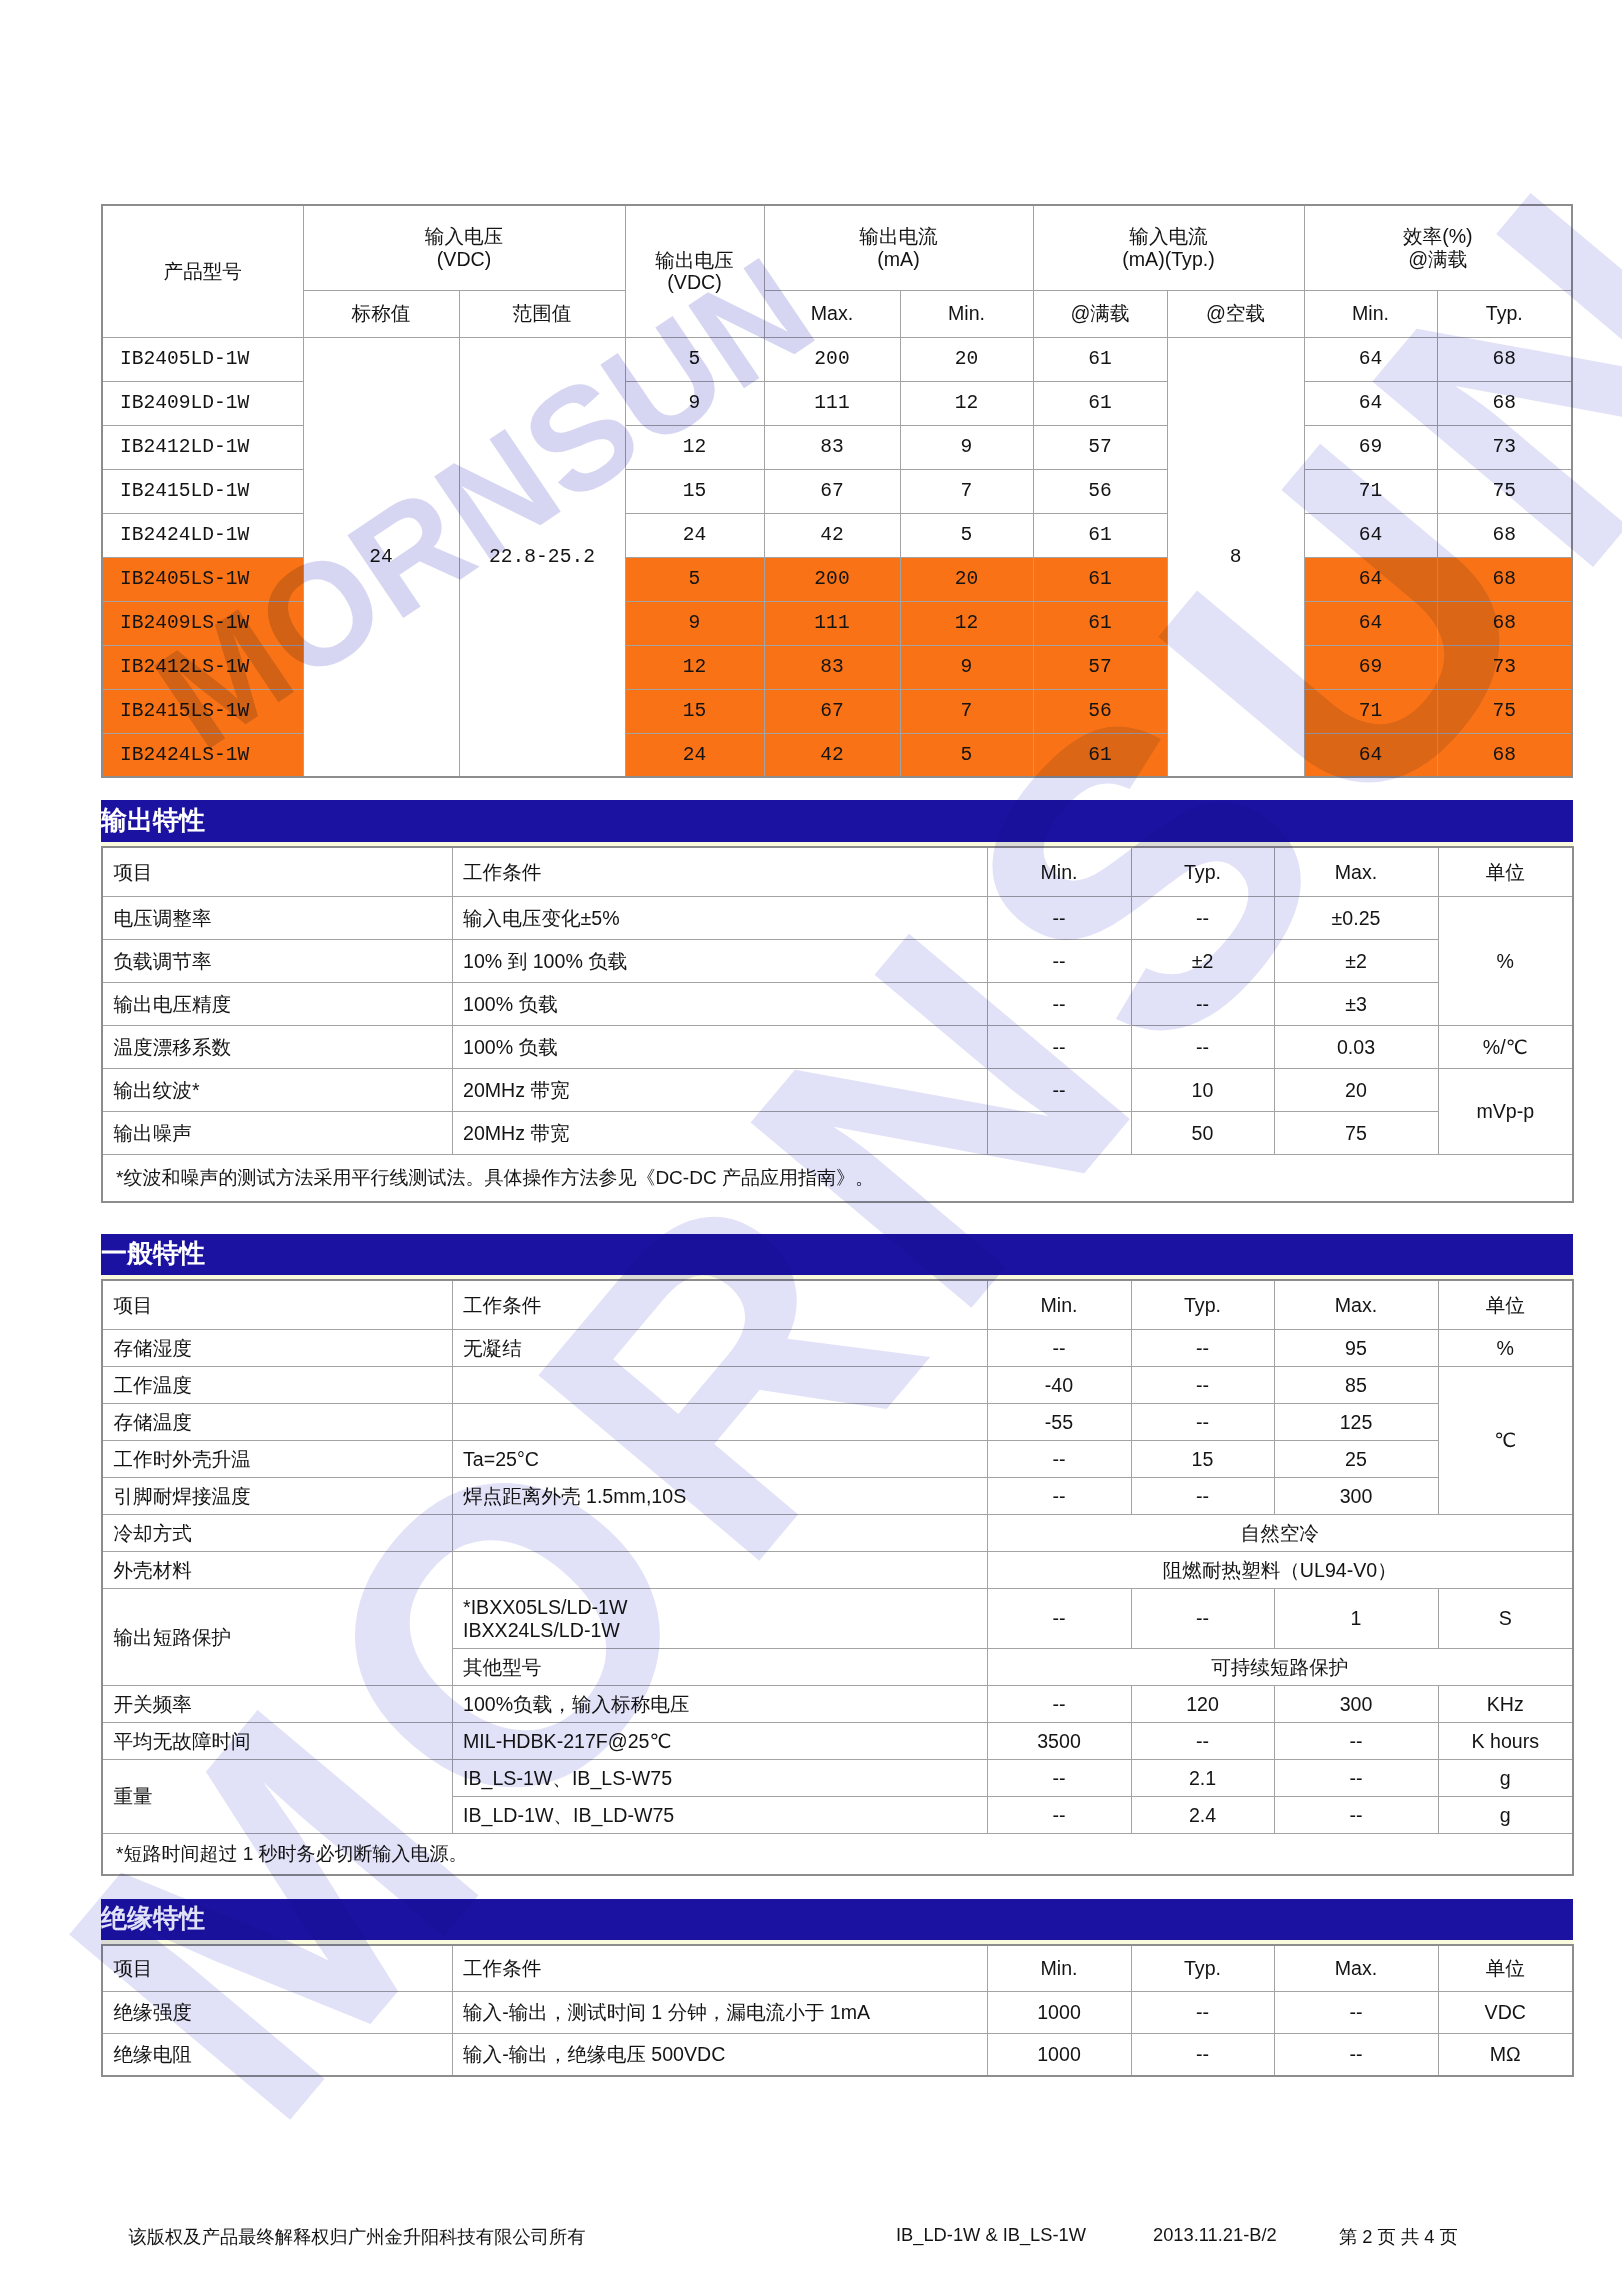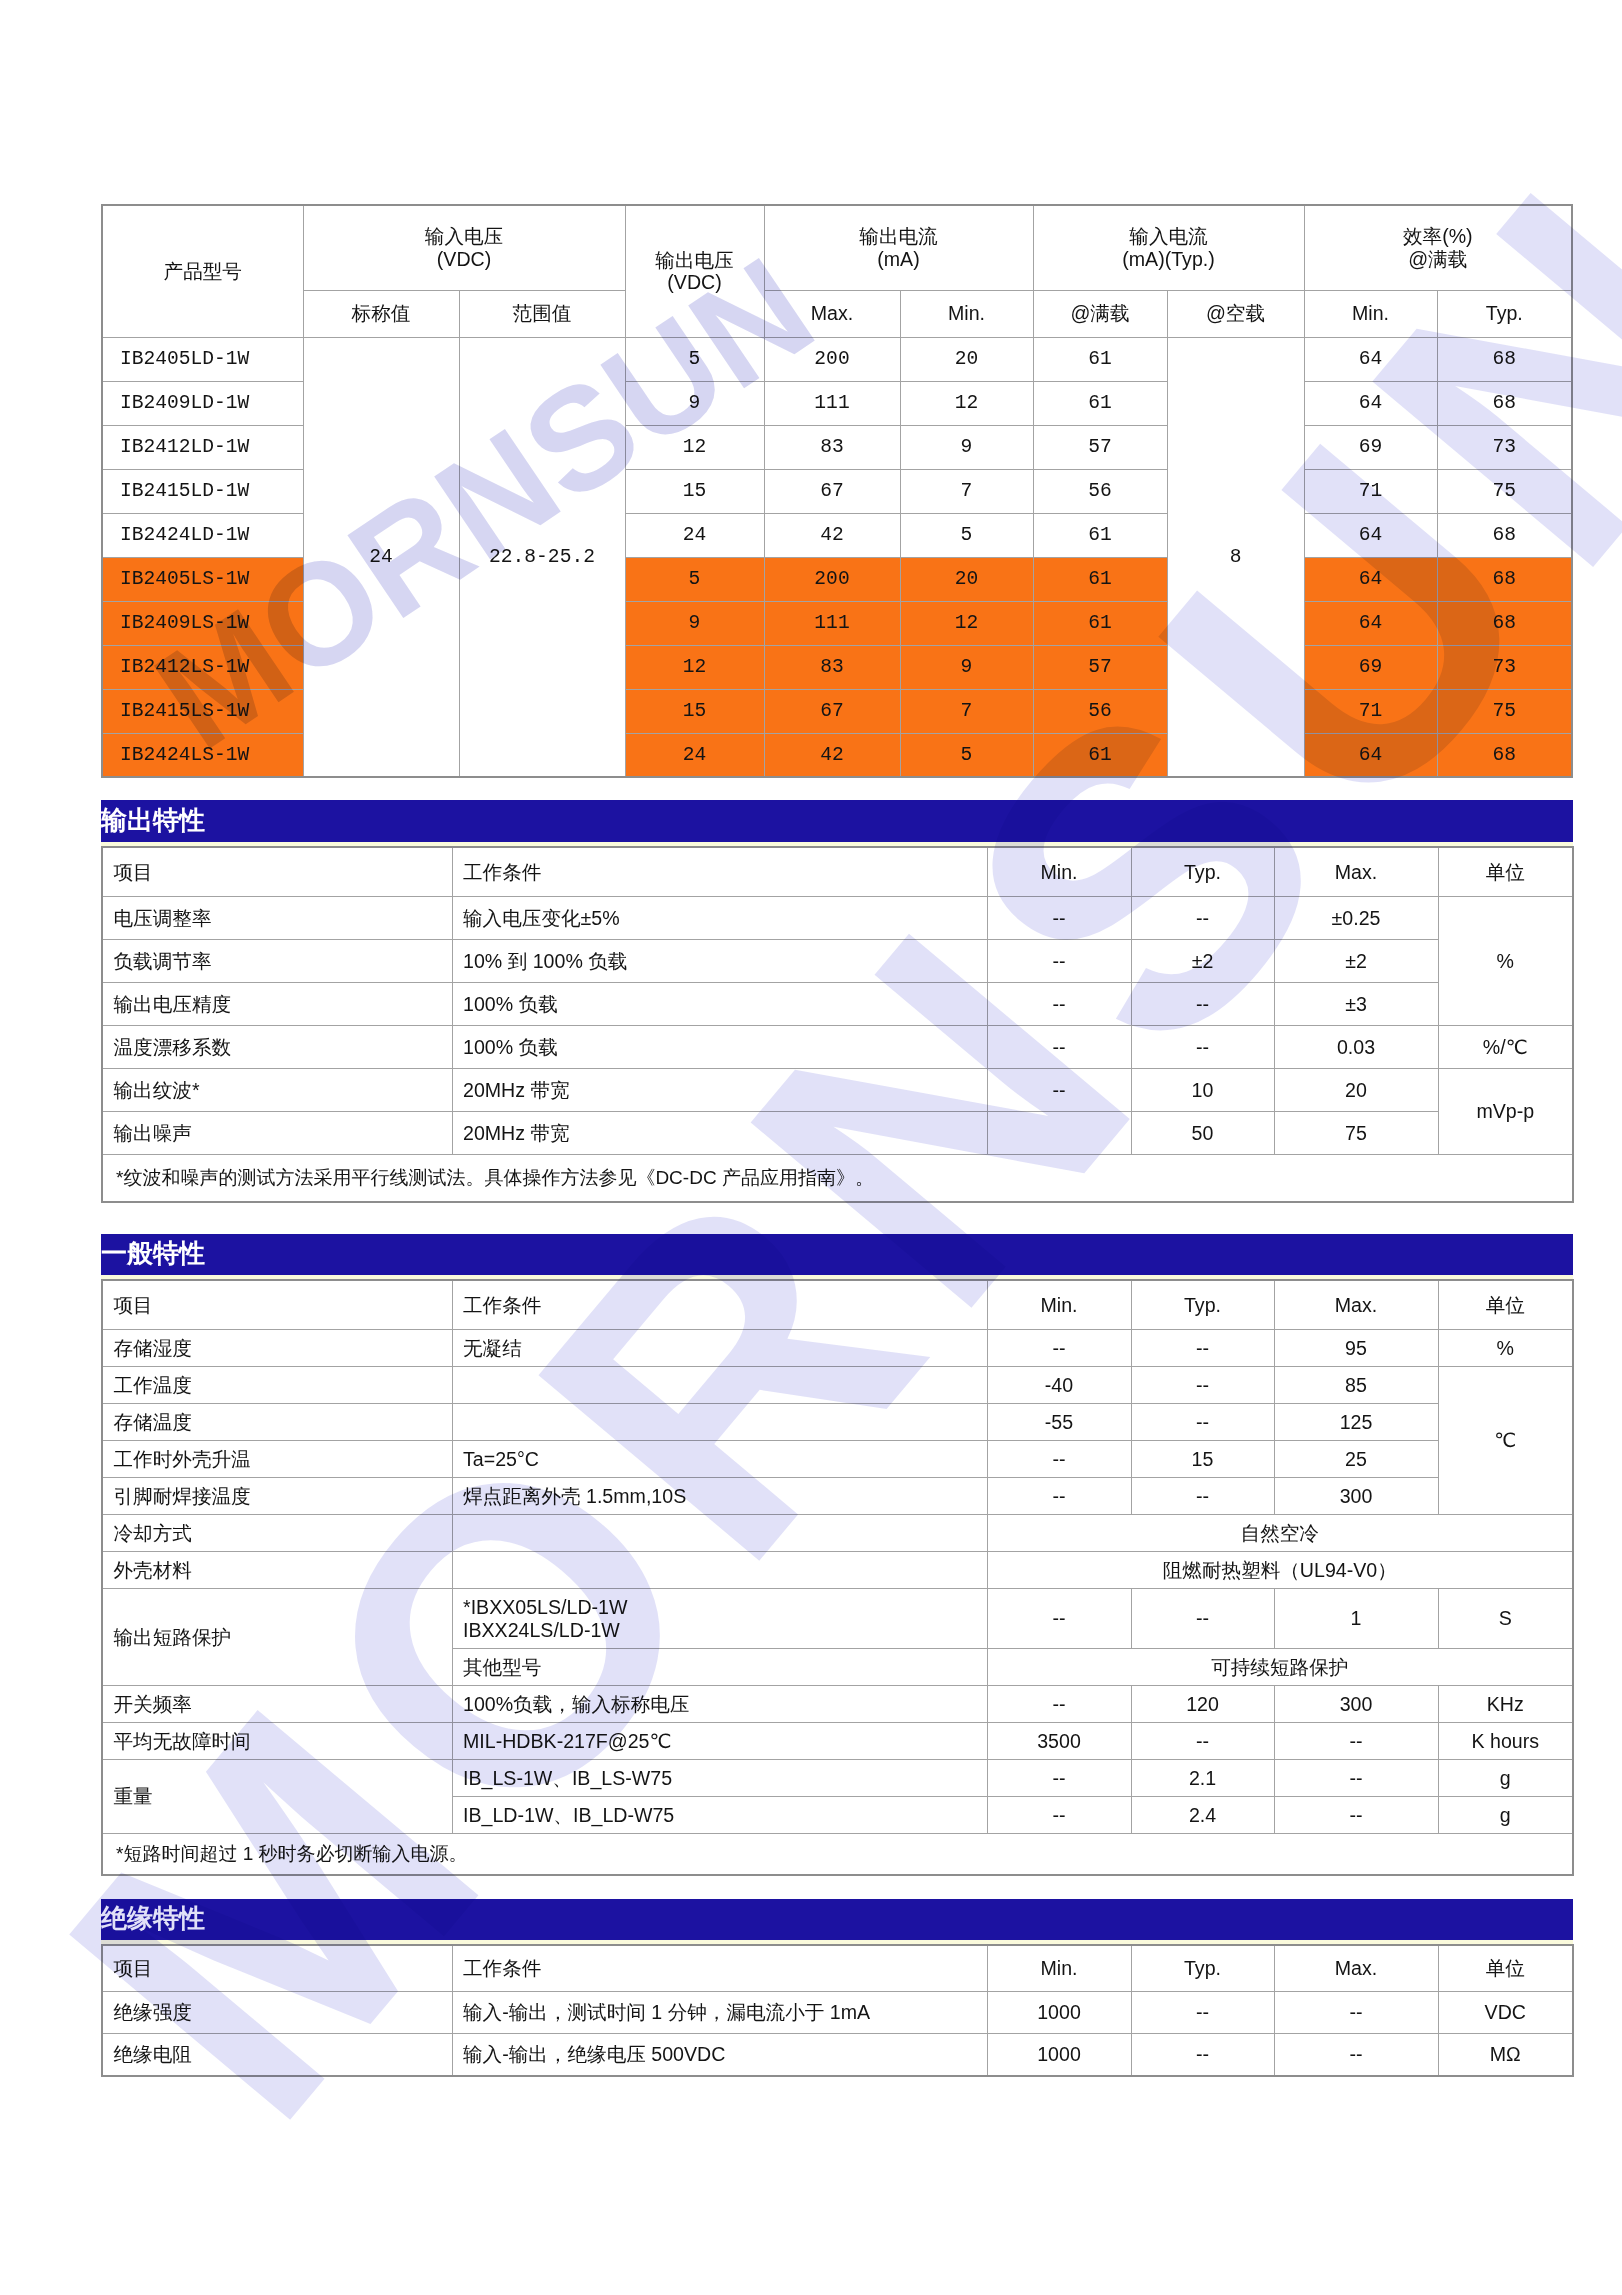--- a/index.html
+++ b/index.html
@@ -416,15 +416,21 @@
         <td>--</td>
         <td>MΩ</td>
       </tr>
     </tbody>
       </table>
   </div>
 
   <div class="wm wm1">MORNSUN</div>
   <div class="wm wm2">MORNSUN</div>
 
+  <div class="footer">
+    <span class="f-copy">该版权及产品最终解释权归广州金升阳科技有限公司所有</span>
+    <span class="f-model">IB_LD-1W &amp; IB_LS-1W</span>
+    <span class="f-rev">2013.11.21-B/2</span>
+    <span class="f-page">第 2 页 共 4 页</span>
+  </div>
 
 </div>
 
 
 </body></html>

